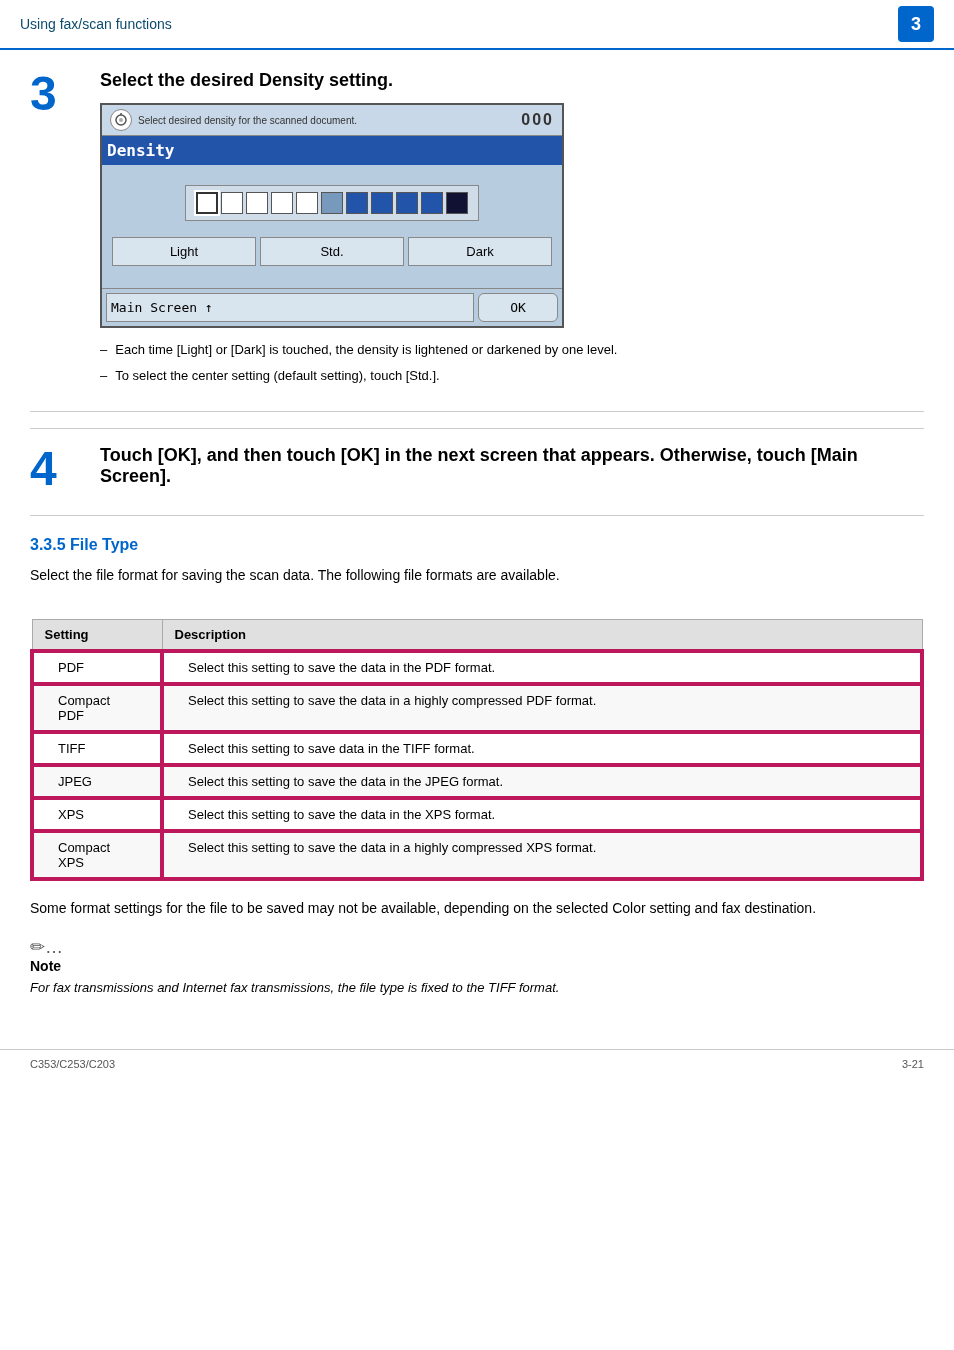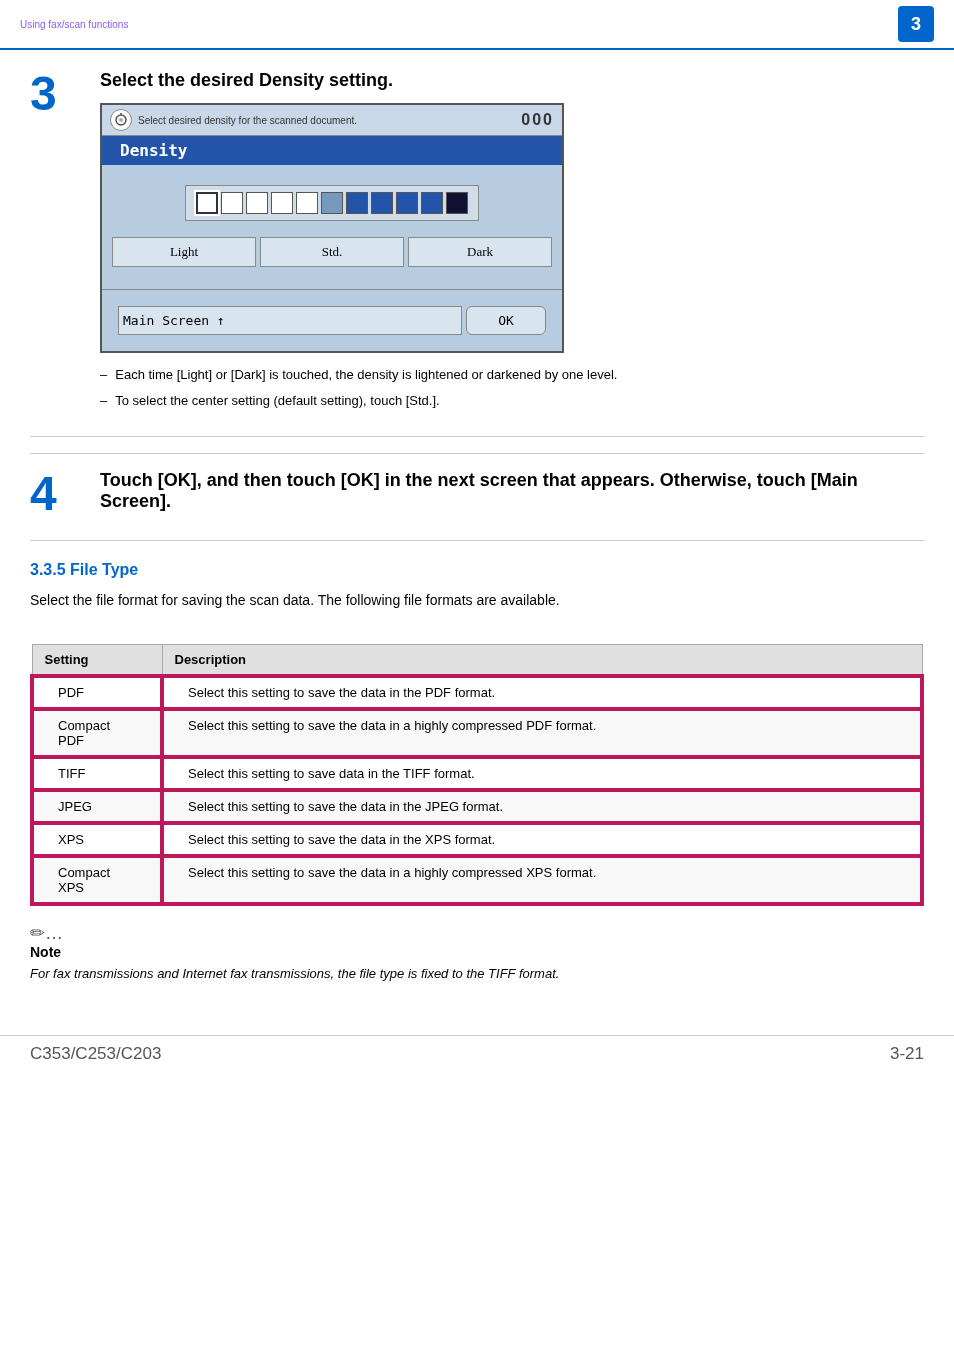--- a/index.html
+++ b/index.html
@@ -16,22 +16,22 @@
     
     .top-bar {
       display: flex;
       justify-content: space-between;
       align-items: center;
       padding: 6px 20px;
       border-bottom: 2px solid #0066cc;
       margin-bottom: 10px;
     }
     .top-bar-left {
-      font-size: 10px;
-      color: #8b5cf6;
+      font-size: 14px;
+      color: #0c4a6e;
     }
     .top-bar-right {
       background: #0066cc;
       color: #fff;
       font-weight: bold;
       font-size: 18px;
       width: 36px;
       height: 36px;
       display: flex;
       align-items: center;
@@ -106,21 +106,21 @@
       font-size: 16px;
       font-weight: bold;
       color: #333;
       letter-spacing: 2px;
     }
     .device-ui-title-bar {
       background: #2255aa;
       color: #fff;
       font-size: 16px;
       font-weight: bold;
-      padding: 5px 18px;
+      padding: 5px 5px;
       font-family: monospace;
     }
     .device-ui-body {
       padding: 20px 10px 10px 10px;
       background: #b8cce0;
     }
     .density-slider-area {
       display: flex;
       justify-content: center;
       margin-bottom: 16px;
@@ -153,29 +153,29 @@
       gap: 4px;
       margin-bottom: 12px;
       justify-content: center;
     }
     .density-btn {
       flex: 1;
       padding: 6px 4px;
       text-align: center;
       background: #d8e4ee;
       border: 1px solid #888;
-      font-family: Liberation Serif, serif;
+      font-family: Liberation Sans, sans-serif;
       font-size: 13px;
       cursor: pointer;
     }
 
     .device-ui-footer {
       display: flex;
       gap: 4px;
-      padding: 16px;
+      padding: 4px;
       background: #b8cce0;
       border-top: 1px solid #888;
     }
     .footer-btn {
       flex: 1;
       padding: 6px 4px;
       text-align: center;
       background: #d8e4ee;
       border: 1px solid #888;
       font-family: monospace;
@@ -281,21 +281,21 @@
       font-style: italic;
       font-size: 13px;
       line-height: 1.6;
     }
 
     
     .page-footer {
       display: flex;
       justify-content: space-between;
       padding: 8px 30px;
-      font-size: 17px;
+      font-size: 11px;
       color: #555;
       border-top: 1px solid #ccc;
       margin-top: 30px;
     }
 
     
     .format-note {
       font-size: 14px;
       line-height: 1.6;
       margin-bottom: 16px;
@@ -428,20 +428,21 @@
             <td>XPS</td>
             <td>Select this setting to save the data in the XPS format.</td>
           </tr>
           <tr>
             <td>Compact XPS</td>
             <td>Select this setting to save the data in a highly compressed XPS format.</td>
           </tr>
         </tbody>
     </table>
 
+    <p class="format-note">Some format settings for the file to be saved may not be available, depending on the selected Color setting and fax destination.</p>
 
     <div class="note-section">
       <div class="note-icon">✏…</div>
       <div class="note-label">Note</div>
       <div class="note-text">For fax transmissions and Internet fax transmissions, the file type is fixed to the TIFF format.</div>
     </div>
   </div>
 
 </div>
 

